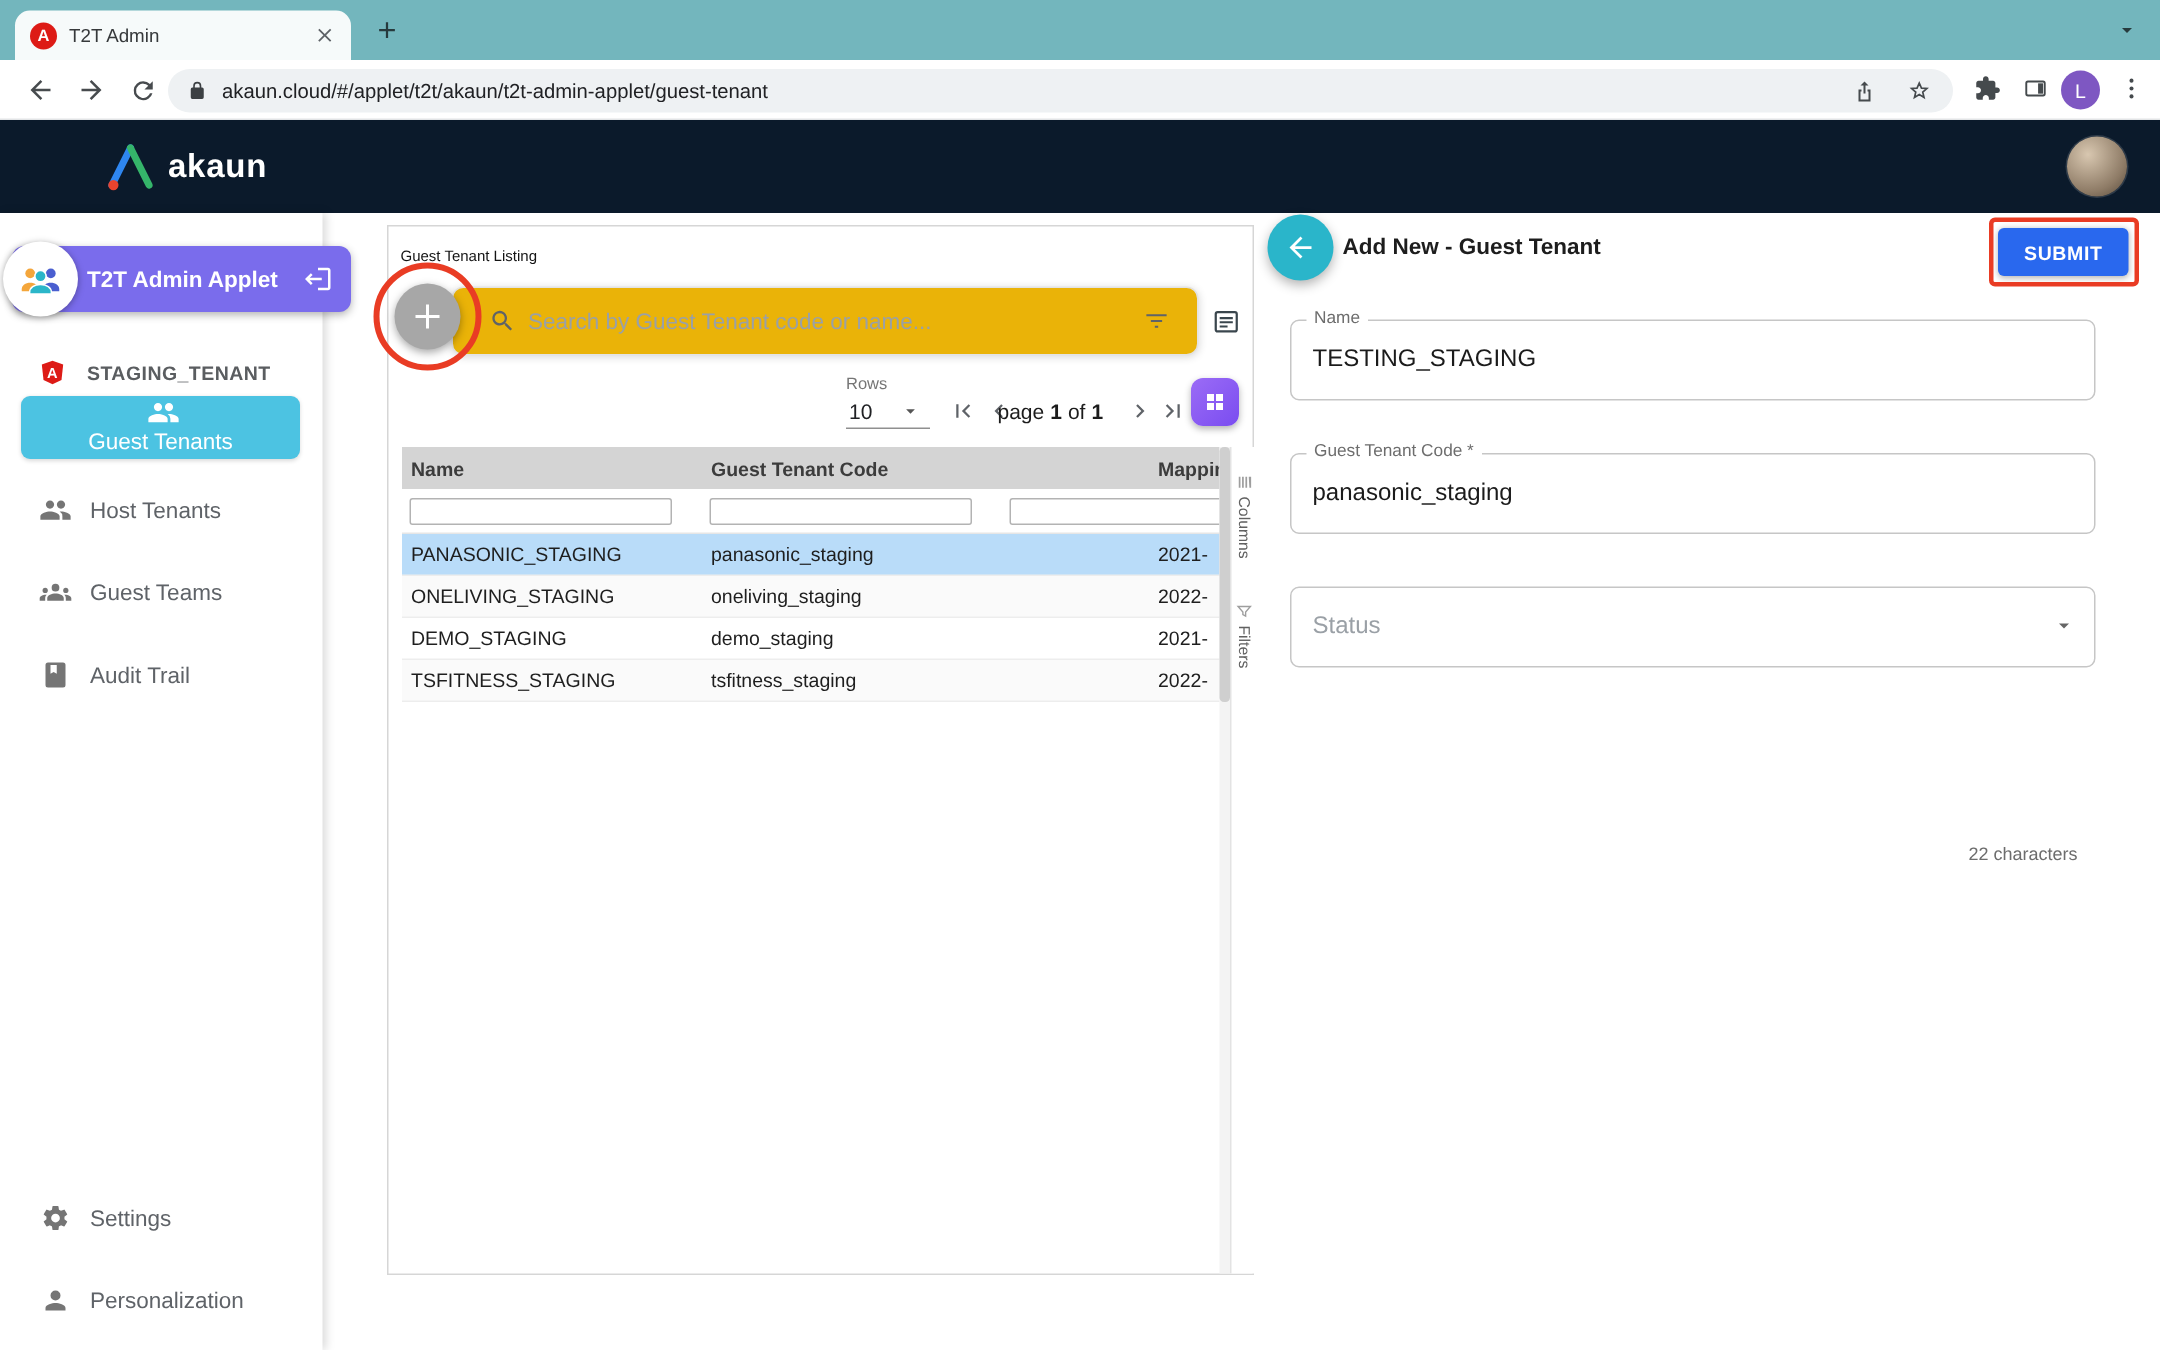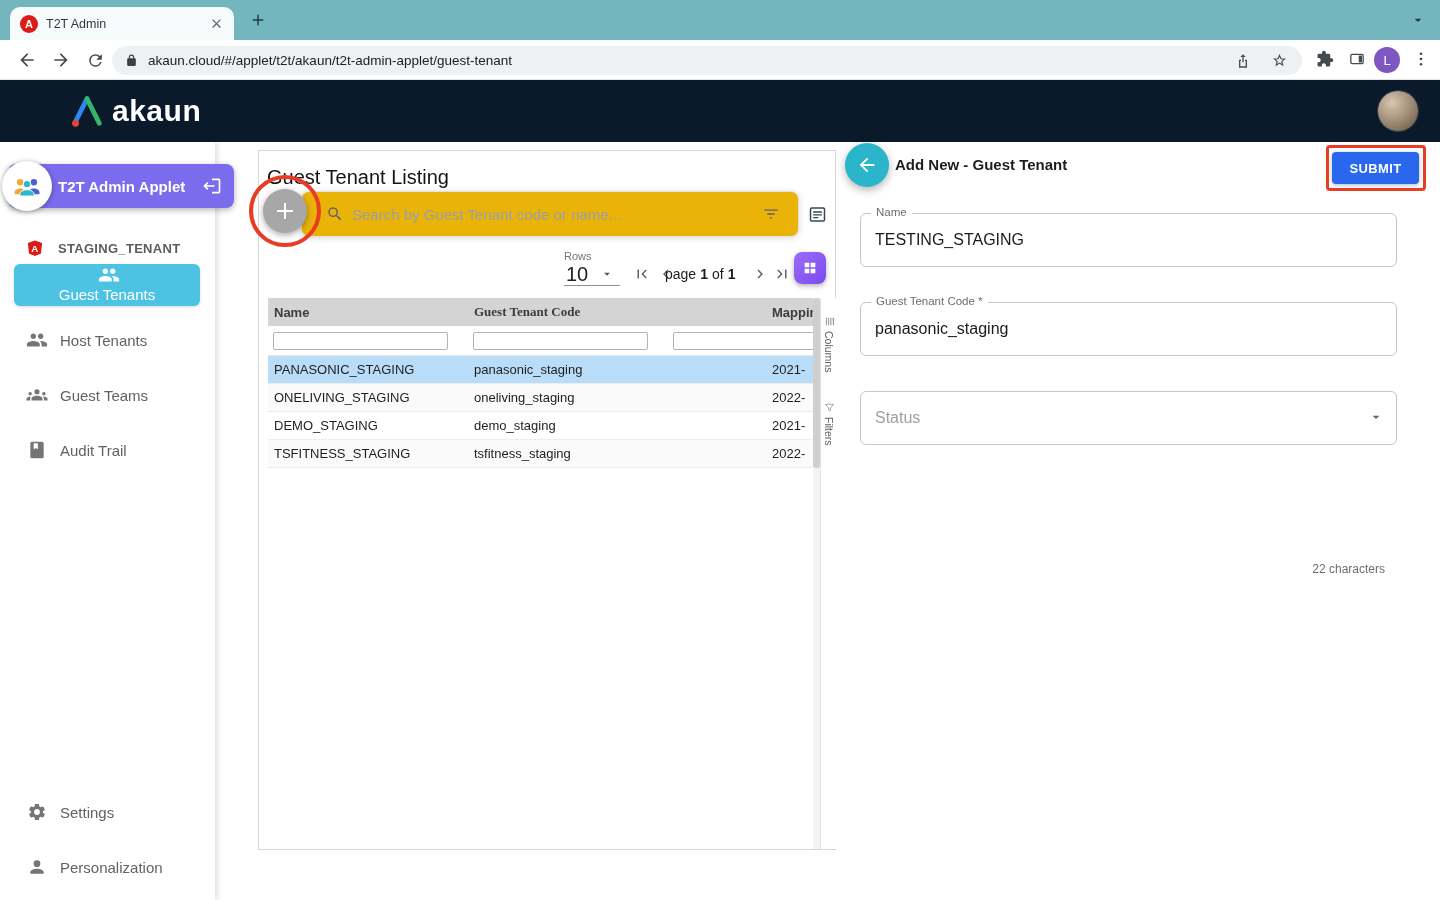--- a/index.html
+++ b/index.html
@@ -28,61 +28,61 @@
   .ob-star{margin-right:14px;color:#454a4d;flex:none;cursor:pointer;}
   .tb-right{position:absolute;top:10px;color:#454a4d;cursor:pointer;}
   .tb-puzzle{left:1316px;}
   .tb-panel{left:1348px;}
   .tb-avatar{left:1374px;top:7px;width:26px;height:26px;border-radius:50%;background:#7e57c2;color:#fff;font-size:13px;display:flex;align-items:center;justify-content:center;}
   .tb-dots{left:1412px;}
 
   
   .appheader{position:absolute;left:0;top:80px;width:1440px;height:62px;background:#0b1a2b;}
   .logo{position:absolute;left:68px;top:12px;display:flex;align-items:center;cursor:pointer;}
-  .logo-text{color:#fff;font-size:30px;font-weight:bold;margin-left:6px;letter-spacing:.5px;}
+  .logo-text{color:#fff;font-size:22px;font-weight:bold;margin-left:6px;letter-spacing:.5px;}
   .hdr-avatar{position:absolute;right:22px;top:11px;width:40px;height:40px;border-radius:50%;background:radial-gradient(circle at 35% 30%,#d8c7b0,#8e7b66 65%,#55483a);box-shadow:0 0 0 1px rgba(255,255,255,.15);cursor:pointer;}
 
   
   .sidebar{position:absolute;left:0;top:142px;width:215px;height:758px;background:#fff;box-shadow:2px 0 6px rgba(0,0,0,.15);}
   .applet-banner{position:absolute;left:8px;top:22px;width:226px;height:44px;background:#7a6cec;border-radius:8px;box-shadow:0 2px 6px rgba(0,0,0,.3);display:flex;align-items:center;cursor:pointer;z-index:3;}
   .banner-circle{position:absolute;left:-6px;top:-3px;width:50px;height:50px;background:#fff;border-radius:50%;box-shadow:0 1px 5px rgba(0,0,0,.35);display:flex;align-items:center;justify-content:center;}
   .banner-label{margin-left:50px;color:#fff;font-size:15px;font-weight:bold;flex:1;white-space:nowrap;}
   .banner-exit{margin-right:12px;color:#fff;cursor:pointer;transform:scaleX(-1);}
   .side-item{position:absolute;left:0;width:215px;height:36px;display:flex;align-items:center;color:#5f6368;font-size:15px;cursor:pointer;}
   .side-item .s-ic{margin-left:26px;margin-right:12px;color:#757575;width:22px;display:flex;justify-content:center;}
   .side-item.small{font-size:13px;font-weight:bold;letter-spacing:.3px;color:#5a5d60;}
   .side-item.small .s-ic{margin-left:24px;color:#dd1b16;}
   .side-item.selected{left:14px;width:186px;background:#4cc3e2;border-radius:6px;color:#fff;box-shadow:0 1px 3px rgba(0,0,0,.15);flex-direction:column;}
   .side-item.selected .s-ic{margin-left:16px;color:#fff;}
 
   
   .card{position:absolute;left:258px;top:150px;width:578px;height:700px;background:#fff;border:1px solid #d6d6d6;}
-  .card-title{position:absolute;left:8px;top:15px;font-size:20px;color:#141414;}
+  .card-title{position:absolute;left:8px;top:15px;font-size:10px;color:#141414;}
   .searchbar{position:absolute;left:42px;top:40px;width:498px;height:46px;background:#eab308;border:1px solid #e3e3e3;border-radius:8px;box-shadow:0 1px 6px rgba(0,0,0,.16);display:flex;align-items:center;}
   .search-icon{margin-left:24px;color:#5f6368;flex:none;}
   .search-input{flex:1;border:none;outline:none;font-size:15px;color:#202124;margin-left:8px;background:transparent;font-family:inherit;}
   .search-input::placeholder{color:#9aa0a6;}
   .filter-icon{margin-right:18px;color:#5f6368;flex:none;cursor:pointer;}
   .formview-icon{position:absolute;left:548px;top:53px;color:#3a464d;cursor:pointer;}
   .plus-btn{position:absolute;left:4px;top:38px;width:44px;height:44px;border-radius:50%;background:#a7a7a7;display:flex;align-items:center;justify-content:center;color:#fff;box-shadow:0 2px 6px rgba(0,0,0,.35);cursor:pointer;z-index:2;}
   .plus-ring{position:absolute;left:-10px;top:24px;width:72px;height:72px;border:4px solid #e93c24;border-radius:50%;pointer-events:none;z-index:2;}
   .rows-label{position:absolute;left:305px;top:99px;font-size:11px;color:#757575;}
-  .rows-select{position:absolute;left:305px;top:112px;width:56px;height:23px;border-bottom:1px solid #8f8f8f;font-size:20px;color:#202124;display:flex;align-items:center;cursor:pointer;}
+  .rows-select{position:absolute;left:305px;top:112px;width:56px;height:23px;border-bottom:1px solid #8f8f8f;font-size:14px;color:#202124;display:flex;align-items:center;cursor:pointer;}
   .rows-select span{flex:1;padding-left:2px;}
   .rows-select .caret{color:#555;}
   .pg{position:absolute;top:112px;width:22px;height:22px;color:#5f6368;display:flex;align-items:center;justify-content:center;cursor:pointer;}
   .pg-first{left:372px;}.pg-prev{left:396px;}.pg-next{left:490px;}.pg-last{left:512px;}
   .pg-text{position:absolute;left:406px;top:112px;height:22px;display:flex;align-items:center;font-size:14px;color:#1c1c1c;gap:4px;white-space:nowrap;}
   .pg-text b{font-weight:bold;}
   .grid-btn{position:absolute;left:535px;top:101px;width:32px;height:32px;border-radius:8px;background:linear-gradient(135deg,#9b6cf6,#7a4cf0);display:flex;align-items:center;justify-content:center;color:#fff;box-shadow:0 2px 5px rgba(0,0,0,.3);cursor:pointer;}
 
   .table-wrap{position:absolute;left:9px;top:147px;width:545px;height:551px;overflow:hidden;}
   .t-header{position:absolute;left:0;top:0;width:810px;height:28px;background:#d4d4d4;display:flex;}
   .th{font-size:13px;font-weight:bold;color:#3c3c3c;display:flex;align-items:center;padding-left:6px;cursor:pointer;}
-  .th1{width:200px;}.th2{width:200px;font-family:Liberation Serif, serif;}.th3{width:410px;padding-left:104px;}
+  .th1{width:200px;}.th2{width:200px;}.th3{width:410px;padding-left:104px;}
   .t-filter{position:absolute;left:0;top:28px;width:810px;height:30px;background:#fff;border-bottom:1px solid #e6e6e6;}
   .fi{position:absolute;top:6px;height:18px;border:1px solid #b3b3b3;border-radius:2px;background:#fff;outline:none;font-size:12px;padding:0 4px;font-family:inherit;}
   .fi1{left:5px;width:175px;}.fi2{left:205px;width:175px;}.fi3{left:405px;width:175px;}
   .t-row{position:absolute;left:0;width:810px;height:28px;display:flex;font-size:13px;color:#1e1e1e;border-bottom:1px solid #ededed;cursor:pointer;background:#fff;}
   .t-row.alt{background:#fafafa;}
   .t-row.sel{background:#b9dcf9;}
   .td{display:flex;align-items:center;padding-left:6px;white-space:nowrap;}
   .td1{width:200px;}.td2{width:200px;}.td3{width:410px;padding-left:104px;}
   .r0{top:58px;}.r1{top:86px;}.r2{top:114px;}.r3{top:142px;}
 

